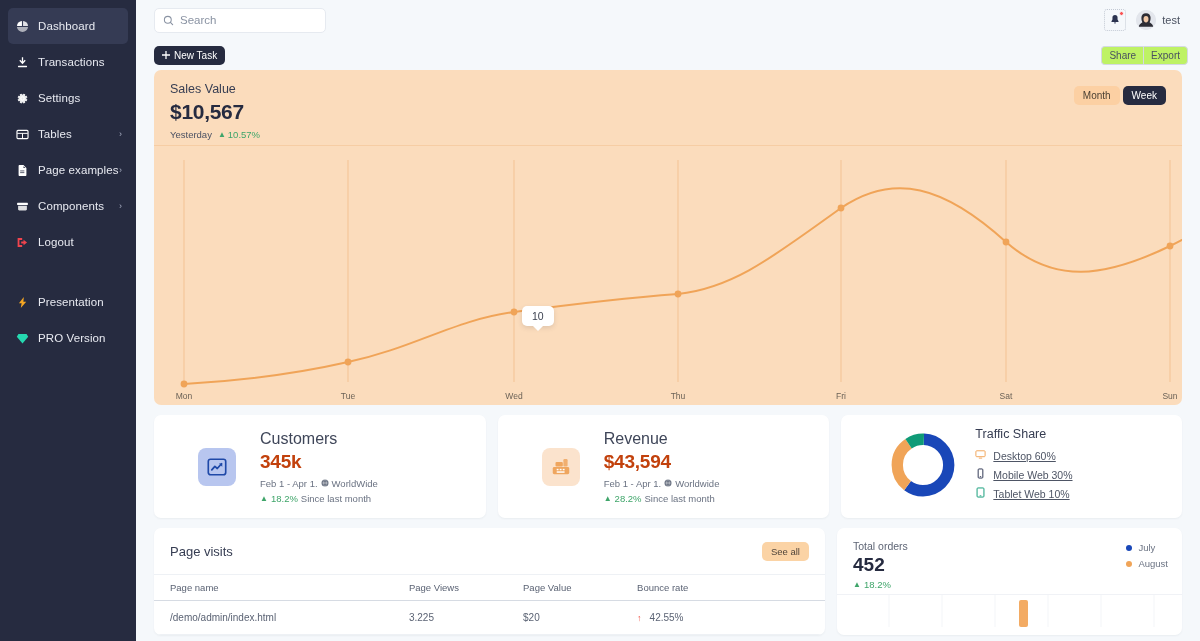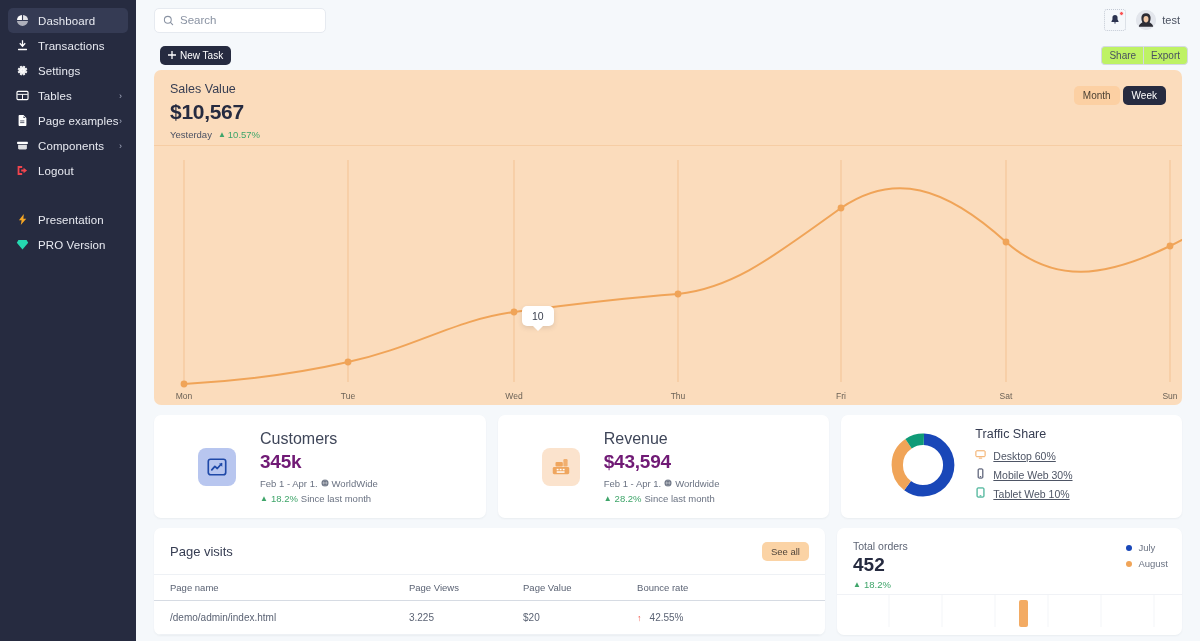--- a/index.html
+++ b/index.html
@@ -15,21 +15,21 @@
 
   
   .sidebar {
     width: 136px; min-width: 136px; height: 641px;
     background: #262b40;
     padding: 8px 0 0 0;
     display: flex; flex-direction: column;
   }
   .nav-item {
     display: flex; align-items: center;
-    height: 25px;
+    height: 36px;
     margin: 0 8px 0 8px;
     padding: 0 6px 0 6px;
     border-radius: 5px;
     color: #e8eaf1;
     font-size: 11.5px;
     cursor: pointer;
     position: relative;
   }
   .nav-item.active { background: #353b54; }
   .nav-ico {
@@ -85,21 +85,20 @@
   .avatar {
     width: 20px; height: 20px; border-radius: 50%;
     overflow: hidden; background: #dfe3ea;
     display: flex; align-items: flex-end; justify-content: center;
   }
   .uname { font-size: 11px; color: #4a5160; }
 
   .subbar {
     height: 30px; display: flex; align-items: center;
     padding: 0 12px 0 18px;
-    margin-left: 6px;
   }
   .btn-newtask {
     background: #262b40; color: #fff;
     border: none; border-radius: 5px;
     height: 19px; padding: 0 8px;
     font-size: 10px; font-family: "Liberation Sans", sans-serif;
     display: flex; align-items: center; gap: 4px;
     cursor: pointer;
   }
   .btn-group { margin-left: auto; display: flex; }
@@ -174,21 +173,21 @@
   .stat-card { flex: 1; display: flex; align-items: center; padding: 14px 16px; min-height: 94px; }
   .stat-ico-box {
     width: 38px; height: 38px; border-radius: 8px;
     display: flex; align-items: center; justify-content: center;
     margin: 0 24px 0 28px;
   }
   .ico-blue { background: #b8c6ef; }
   .ico-orange { background: #fbe3cd; }
   .stat-body { }
   .stat-label { font-size: 16px; color: #3f4659; }
-  .stat-num { font-size: 19px; font-weight: bold; color: #701a75; margin-top: 3px; letter-spacing: -.2px;}
+  .stat-num { font-size: 19px; font-weight: bold; color: #c2410c; margin-top: 3px; letter-spacing: -.2px;}
   .stat-range { font-size: 9.5px; color: #6a7282; margin-top: 5px; display: flex; align-items: center; gap: 3px;}
   .globe { display: inline-block; }
   .stat-delta { font-size: 9.5px; margin-top: 4px; color: #3fa56a; display: flex; align-items: center; gap: 3px;}
   .stat-delta .muted { color: #6a7282; }
 
   
   .traffic-card { flex: 1.03; display: flex; align-items: center; padding: 12px 16px; }
   .donut { margin: 0 18px 0 32px; }
   .traffic-title { font-size: 12.5px; color: #363d52; margin-bottom: 8px; }
   .legend-row { display: flex; align-items: center; gap: 7px; font-size: 10.5px; color: #4e5565; margin-bottom: 6px; text-decoration: underline; }

